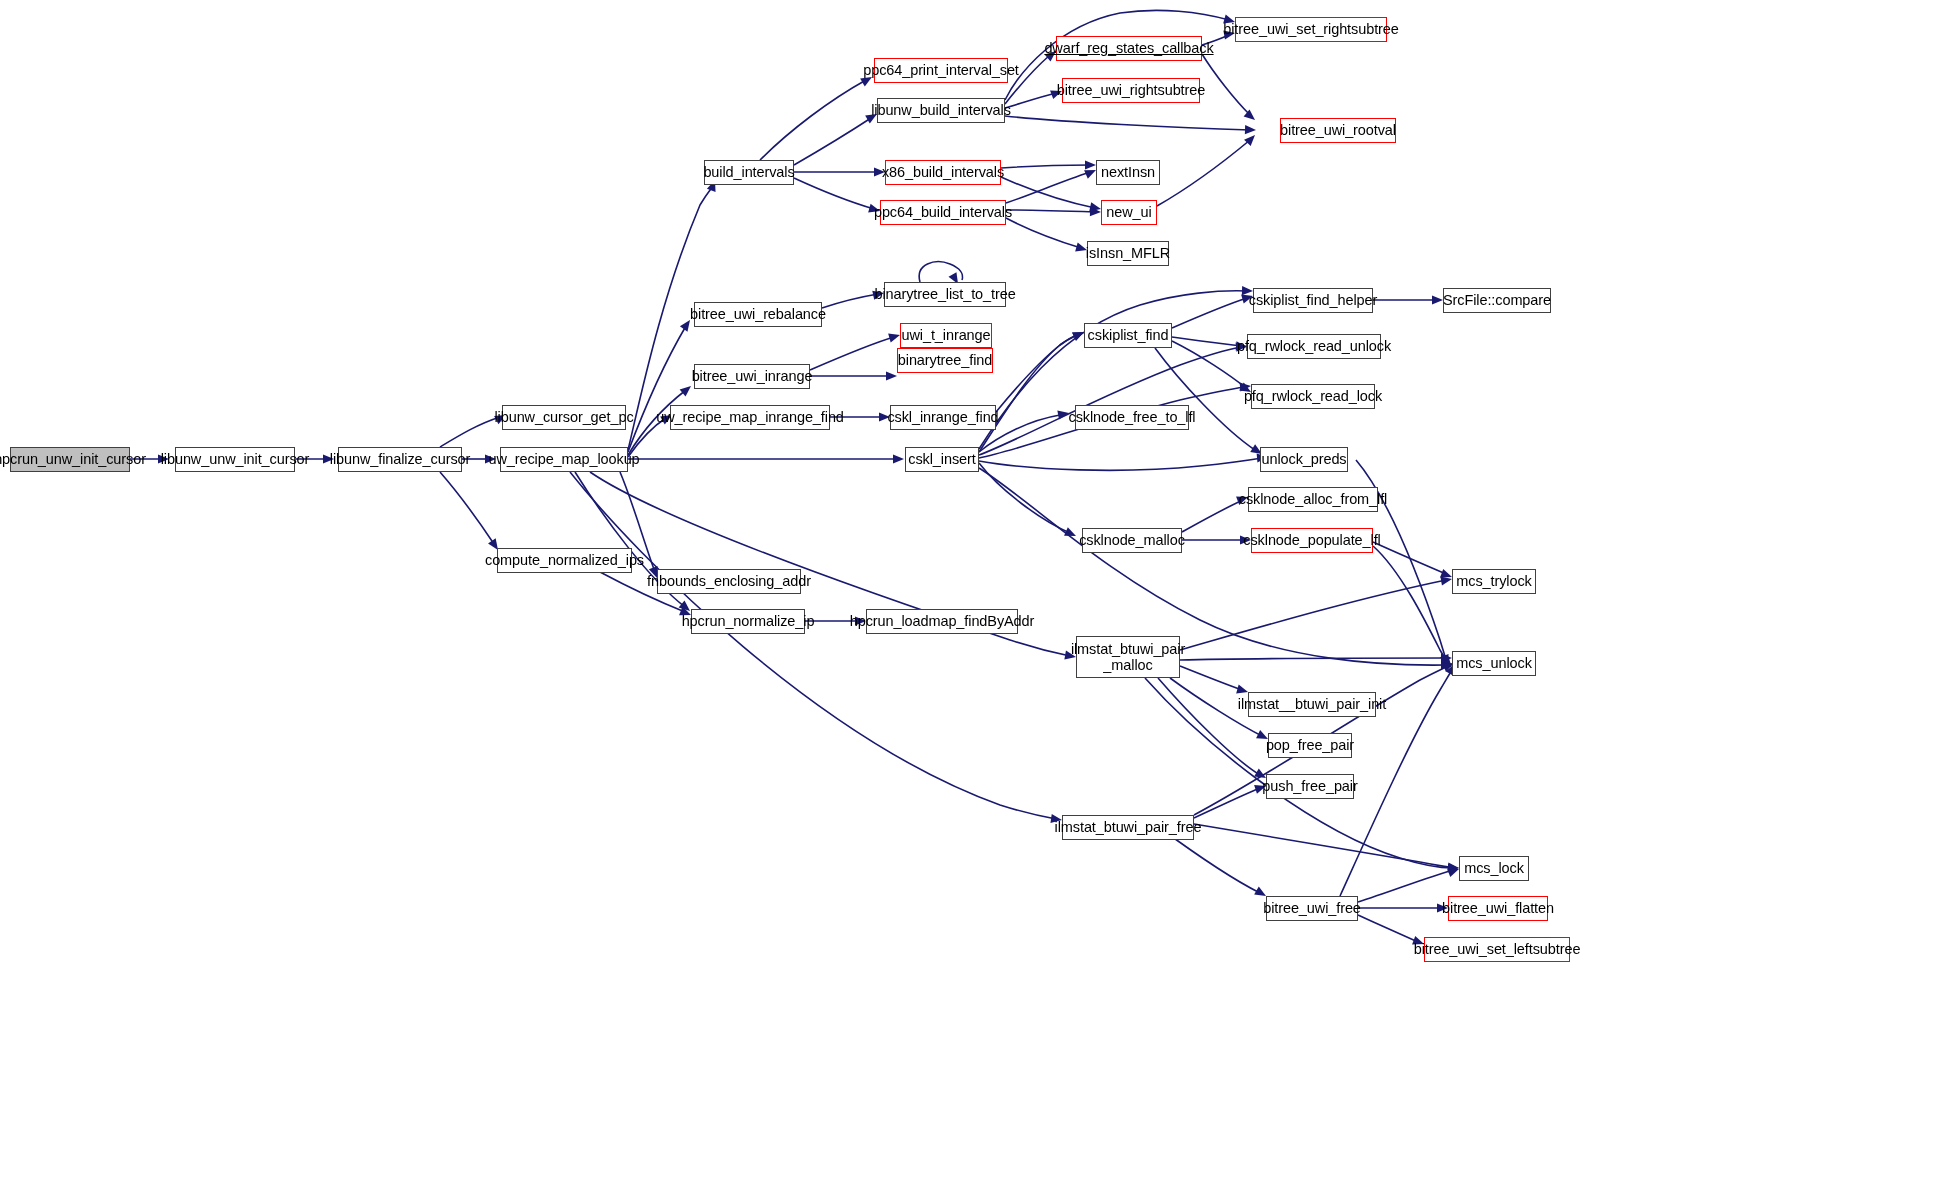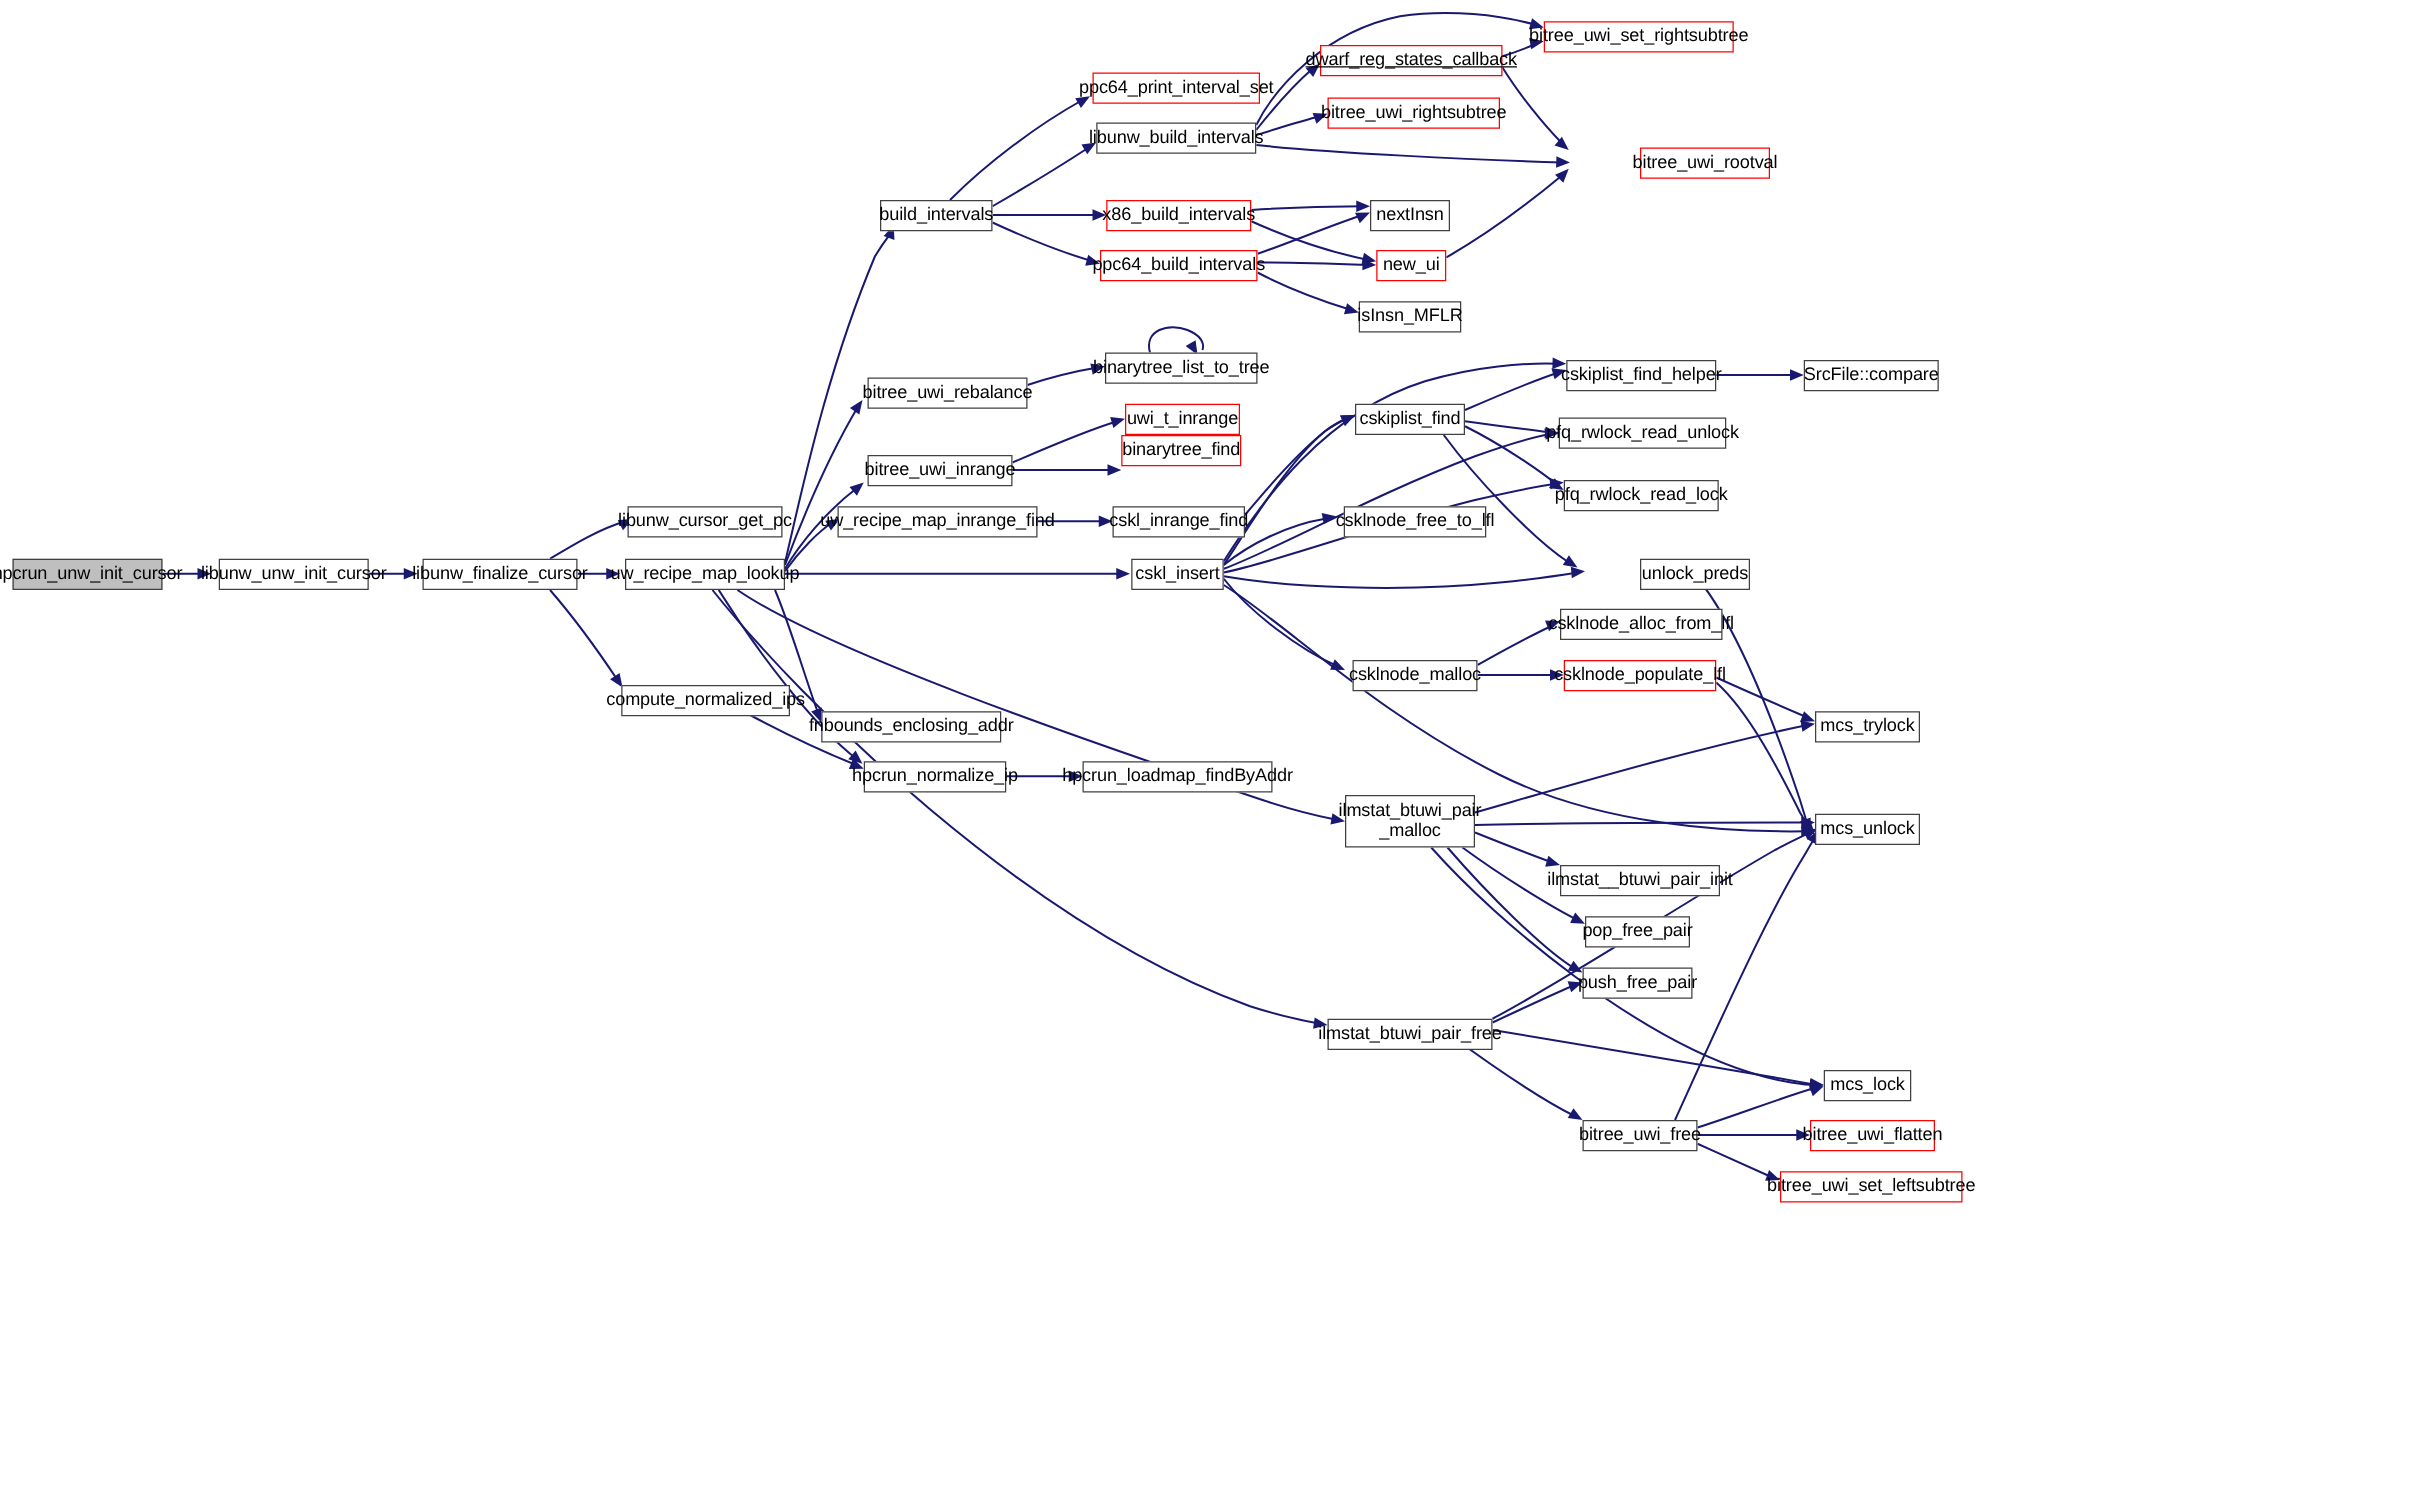--- a/index.html
+++ b/index.html
@@ -188,36 +188,36 @@
       <div class="node" style="left: 694px; top: 302px; width: 128px; height: 25px;">bitree_uwi_rebalance</div>
       <div class="node" style="left: 694px; top: 364px; width: 116px; height: 25px;">bitree_uwi_inrange</div>
       <div class="node" style="left: 670px; top: 405px; width: 160px; height: 25px;">uw_recipe_map_inrange_find</div>
       <div class="node red" style="left: 874px; top: 58px; width: 134px; height: 25px;">ppc64_print_interval_set</div>
       <div class="node" style="left: 877px; top: 98px; width: 128px; height: 25px;">libunw_build_intervals</div>
       <div class="node red" style="left: 885px; top: 160px; width: 116px; height: 25px;">x86_build_intervals</div>
       <div class="node red" style="left: 880px; top: 200px; width: 126px; height: 25px;">ppc64_build_intervals</div>
       <div class="node red" style="left: 1056px; top: 36px; width: 146px; height: 25px; text-decoration: underline;">dwarf_reg_states_callback</div>
       <div class="node red" style="left: 1062px; top: 78px; width: 138px; height: 25px;">bitree_uwi_rightsubtree</div>
       <div class="node red" style="left: 1235px; top: 17px; width: 152px; height: 25px;">bitree_uwi_set_rightsubtree</div>
-      <div class="node red" style="left: 1312px; top: 118px; width: 104px; height: 25px;">bitree_uwi_rootval</div>
+      <div class="node red" style="left: 1280px; top: 118px; width: 116px; height: 25px;">bitree_uwi_rootval</div>
       <div class="node" style="left: 1096px; top: 160px; width: 64px; height: 25px;">nextInsn</div>
       <div class="node red" style="left: 1101px; top: 200px; width: 56px; height: 25px;">new_ui</div>
       <div class="node" style="left: 1087px; top: 241px; width: 82px; height: 25px; text-align: right;">isInsn_MFLR</div>
       <div class="node" style="left: 884px; top: 282px; width: 122px; height: 25px;">binarytree_list_to_tree</div>
       <div class="node red" style="left: 900px; top: 323px; width: 92px; height: 25px;">uwi_t_inrange</div>
       <div class="node red" style="left: 897px; top: 348px; width: 96px; height: 25px;">binarytree_find</div>
       <div class="node" style="left: 890px; top: 405px; width: 106px; height: 25px;">cskl_inrange_find</div>
       <div class="node" style="left: 905px; top: 447px; width: 74px; height: 25px;">cskl_insert</div>
       <div class="node" style="left: 1084px; top: 323px; width: 88px; height: 25px;">cskiplist_find</div>
       <div class="node" style="left: 1075px; top: 405px; width: 114px; height: 25px;">csklnode_free_to_lfl</div>
       <div class="node" style="left: 1082px; top: 528px; width: 100px; height: 25px;">csklnode_malloc</div>
       <div class="node" style="left: 1253px; top: 288px; width: 120px; height: 25px;">cskiplist_find_helper</div>
       <div class="node" style="left: 1247px; top: 334px; width: 134px; height: 25px; text-align: center;">pfq_rwlock_read_unlock</div>
       <div class="node" style="left: 1251px; top: 384px; width: 124px; height: 25px;">pfq_rwlock_read_lock</div>
-      <div class="node" style="left: 1312px; top: 447px; width: 88px; height: 25px;">unlock_preds</div>
+      <div class="node" style="left: 1260px; top: 447px; width: 88px; height: 25px;">unlock_preds</div>
       <div class="node" style="left: 1248px; top: 487px; width: 130px; height: 25px;">csklnode_alloc_from_lfl</div>
       <div class="node red" style="left: 1251px; top: 528px; width: 122px; height: 25px;">csklnode_populate_lfl</div>
       <div class="node" style="left: 1443px; top: 288px; width: 108px; height: 25px;">SrcFile::compare</div>
       <div class="node" style="left: 1452px; top: 569px; width: 84px; height: 25px;">mcs_trylock</div>
       <div class="node" style="left: 1452px; top: 651px; width: 84px; height: 25px;">mcs_unlock</div>
       <div class="node" style="left: 1459px; top: 856px; width: 70px; height: 25px;">mcs_lock</div>
       <div class="node" style="left: 1076px; top: 636px; width: 104px; height: 42px;">ilmstat_btuwi_pair
 _malloc</div>
       <div class="node" style="left: 1248px; top: 692px; width: 128px; height: 25px;">ilmstat__btuwi_pair_init</div>
       <div class="node" style="left: 1268px; top: 733px; width: 84px; height: 25px;">pop_free_pair</div>

